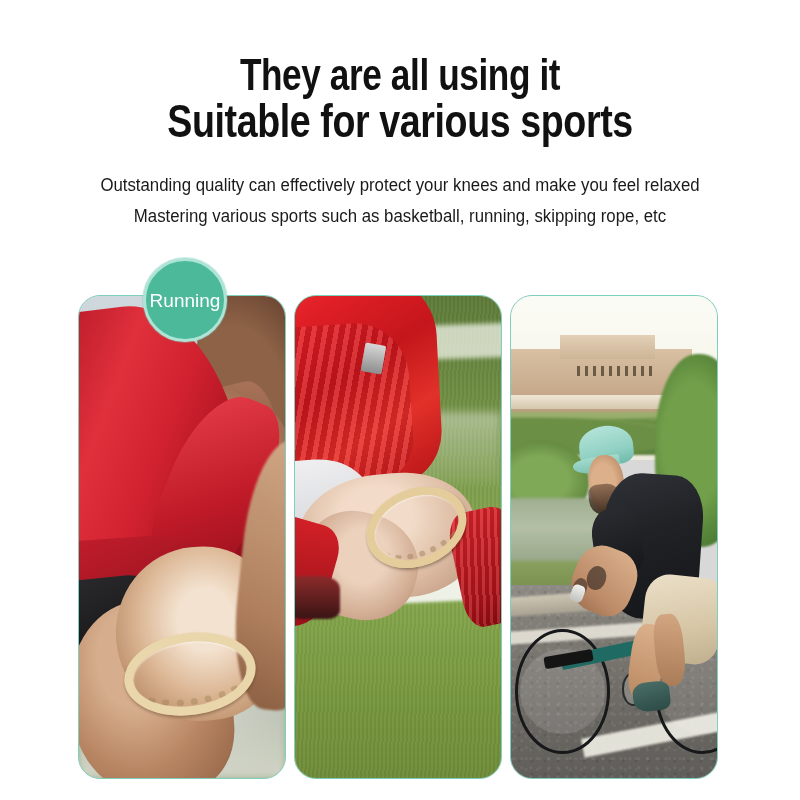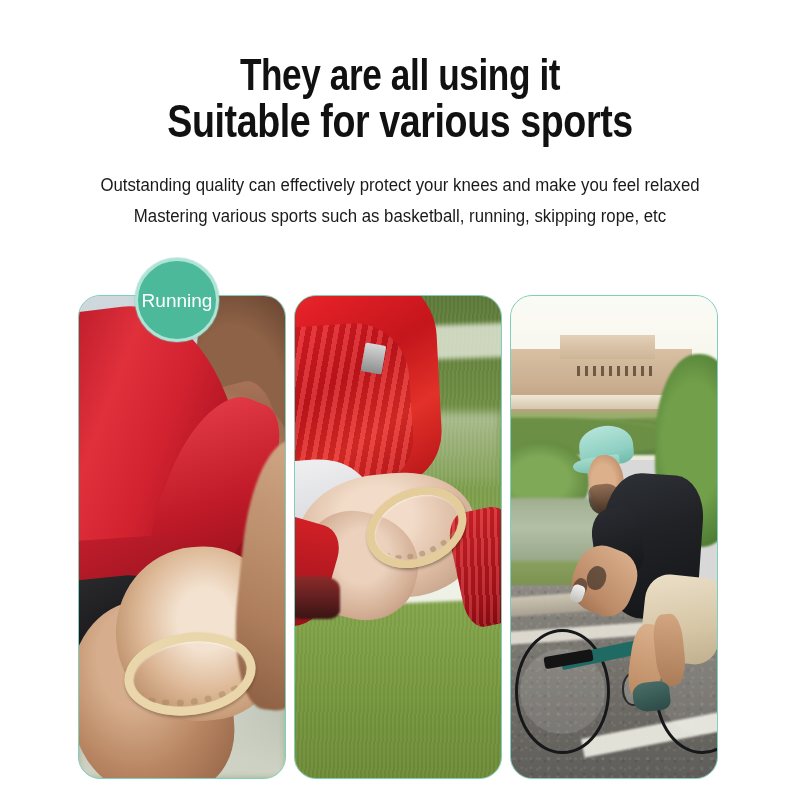--- a/index.html
+++ b/index.html
@@ -476,21 +476,21 @@
     background:#4cb99a;
     border:3px solid #aee4d6;
     display:flex; align-items:center; justify-content:center;
     text-align:center;
     color:#ffffff;
     font-size:19px;
     line-height:21px;
     z-index:6;
     box-shadow:0 0 0 1px rgba(120,200,180,.35);
   }
-  .badge-running { left:135px; top:258px; }
+  .badge-running { left:143px; top:258px; }
   .badge-ball    { left:358px; top:252px; }
   .badge-cycling { left:573px; top:252px; }
   .badge-label { display:block; padding:0 3px; }
 </style>
 </head>
 <body>
 
 <div class="page">
 
   <div class="headline">

